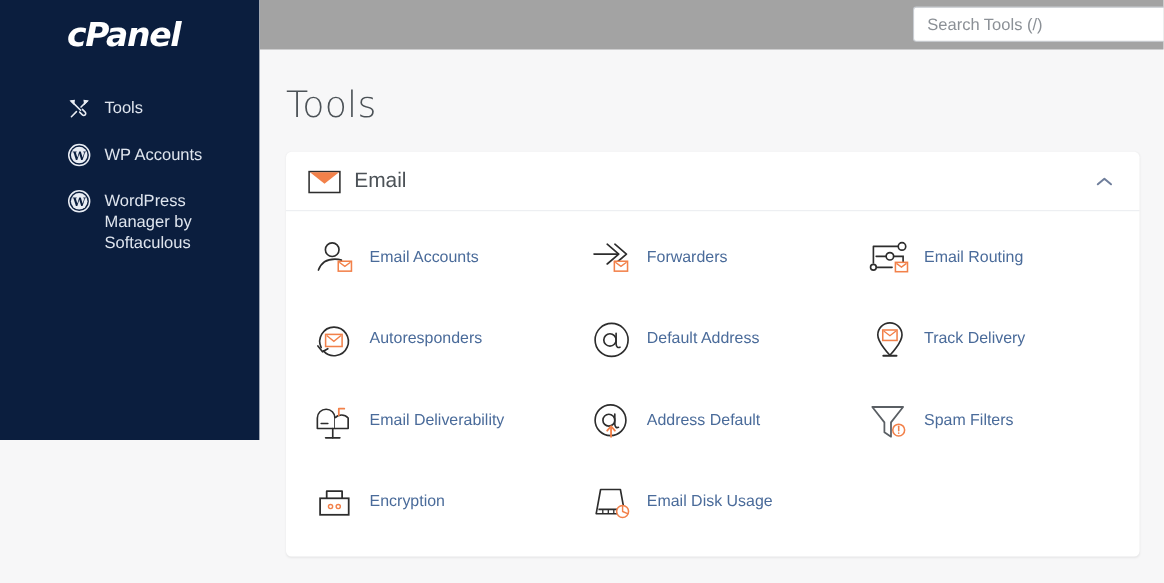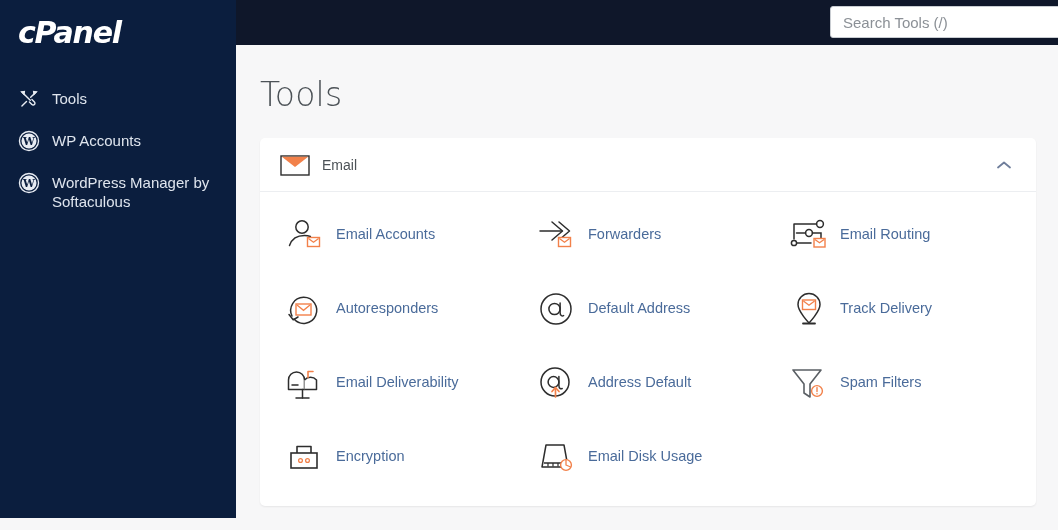--- a/index.html
+++ b/index.html
@@ -7,23 +7,24 @@
   body {
     font-family:"Liberation Sans", sans-serif;
     background:#f7f7f8;
     color:#33383d;
     -webkit-font-smoothing:antialiased;
   }
   .app { display:flex; width:1058px; height:530px; }
 
   
   .sidebar {
-    width:236px; min-width:236px; height:518px;
+    width:236px; min-width:236px; height:400px;
     background:#0b1e3e;
     position:relative;
+    padding-left:43px;
   }
   .logo {
     margin:18px 0 0 18px;
     font-family:"DejaVu Sans", sans-serif;
     font-size:30px;
     font-weight:bold;
     font-style:italic;
     color:#ffffff;
     letter-spacing:-1.2px;
     line-height:1;
@@ -46,21 +47,21 @@
   .nav-label { padding-top:1px; }
 
   
   .main {
     flex:1; height:530px;
     background:#f7f7f8;
     position:relative;
     overflow:hidden;
   }
   .topbar {
-    height:45px; background:#0f172a;
+    height:45px; background:#a3a3a3;
     display:flex; align-items:center; justify-content:flex-end;
     padding-right:0;
     position:relative;
   }
   .search-wrap { position:absolute; left:594px; top:6px; }
   .search-input {
     width:260px; height:32px;
     border:1px solid #c9cdd2;
     border-radius:3px;
     padding:0 12px;
@@ -90,21 +91,21 @@
   }
   .card-header {
     display:flex; align-items:center;
     height:54px;
     padding:0 22px 0 20px;
     border-bottom:1px solid #eceef1;
     cursor:pointer;
   }
   .card-header .hdr-ico { margin-right:12px; display:flex; align-items:center; }
   .card-title {
-    font-size:14px;
+    font-size:19px;
     color:#4c5257;
     flex:1;
   }
   .chevron { display:flex; align-items:center; justify-content:center; width:20px; }
 
   .grid {
     display:grid;
     grid-template-columns: 1fr 1fr 1fr;
     padding:14px 10px 20px 10px;
     row-gap:16px;

